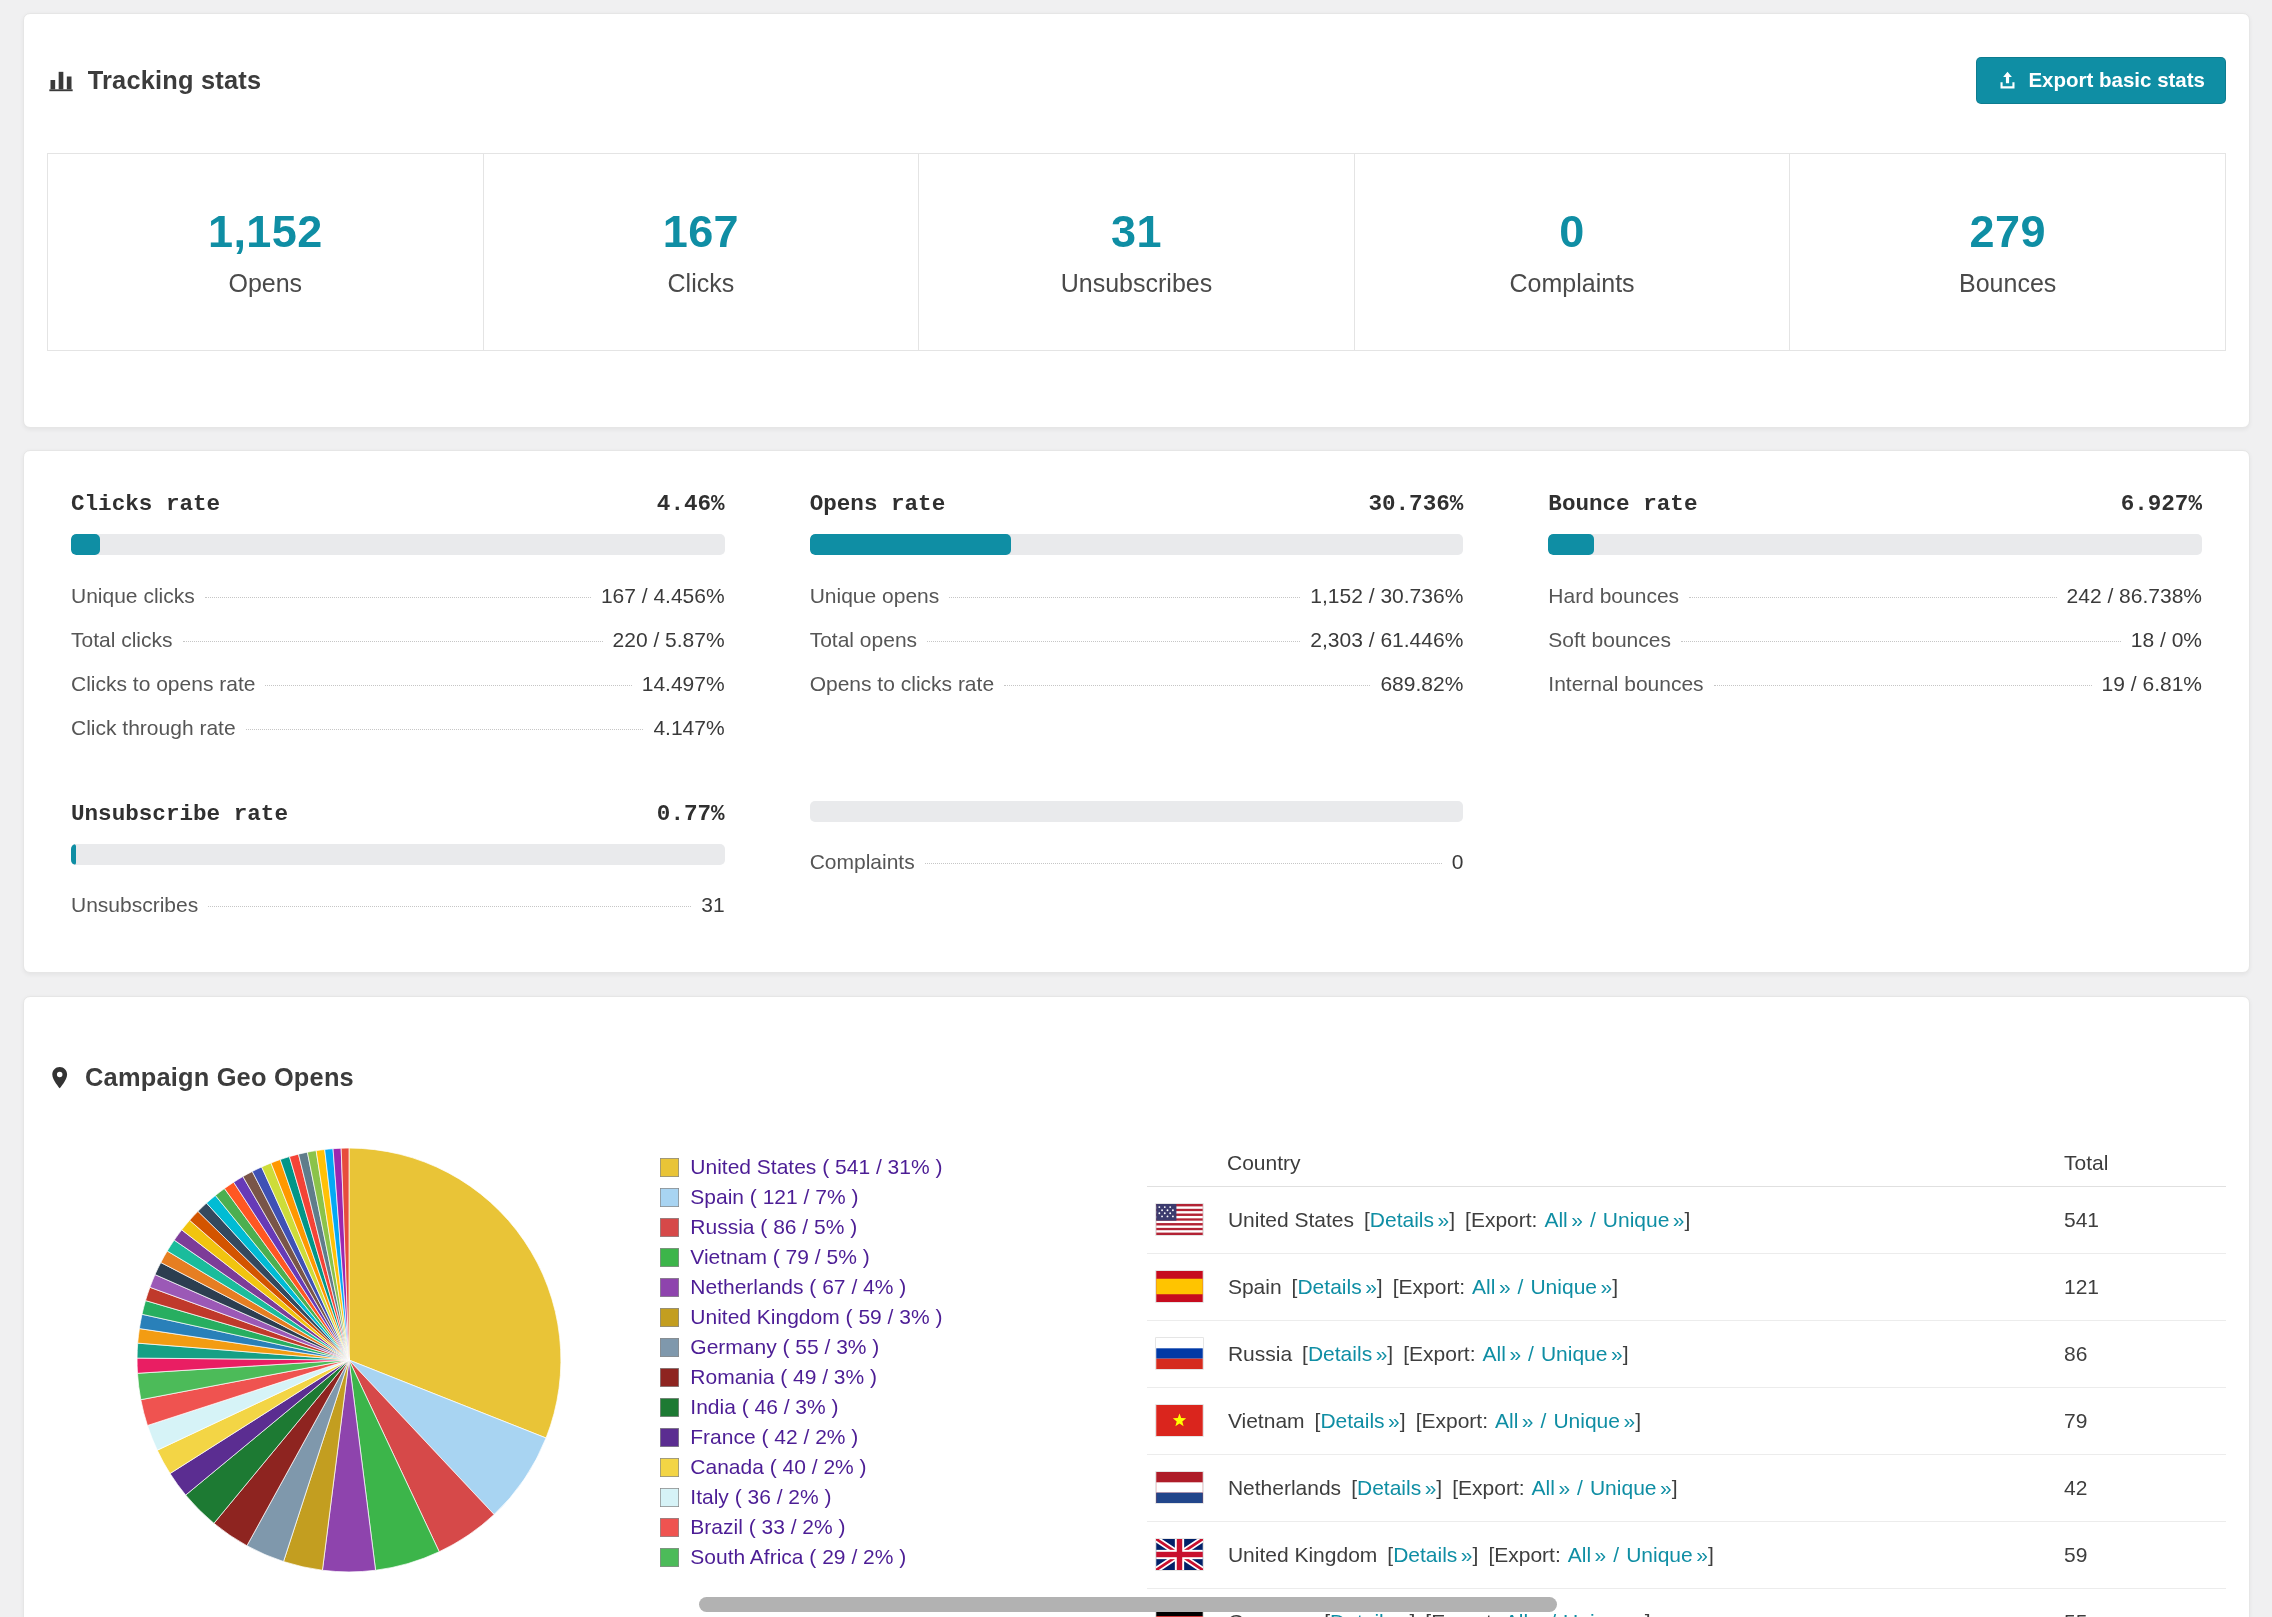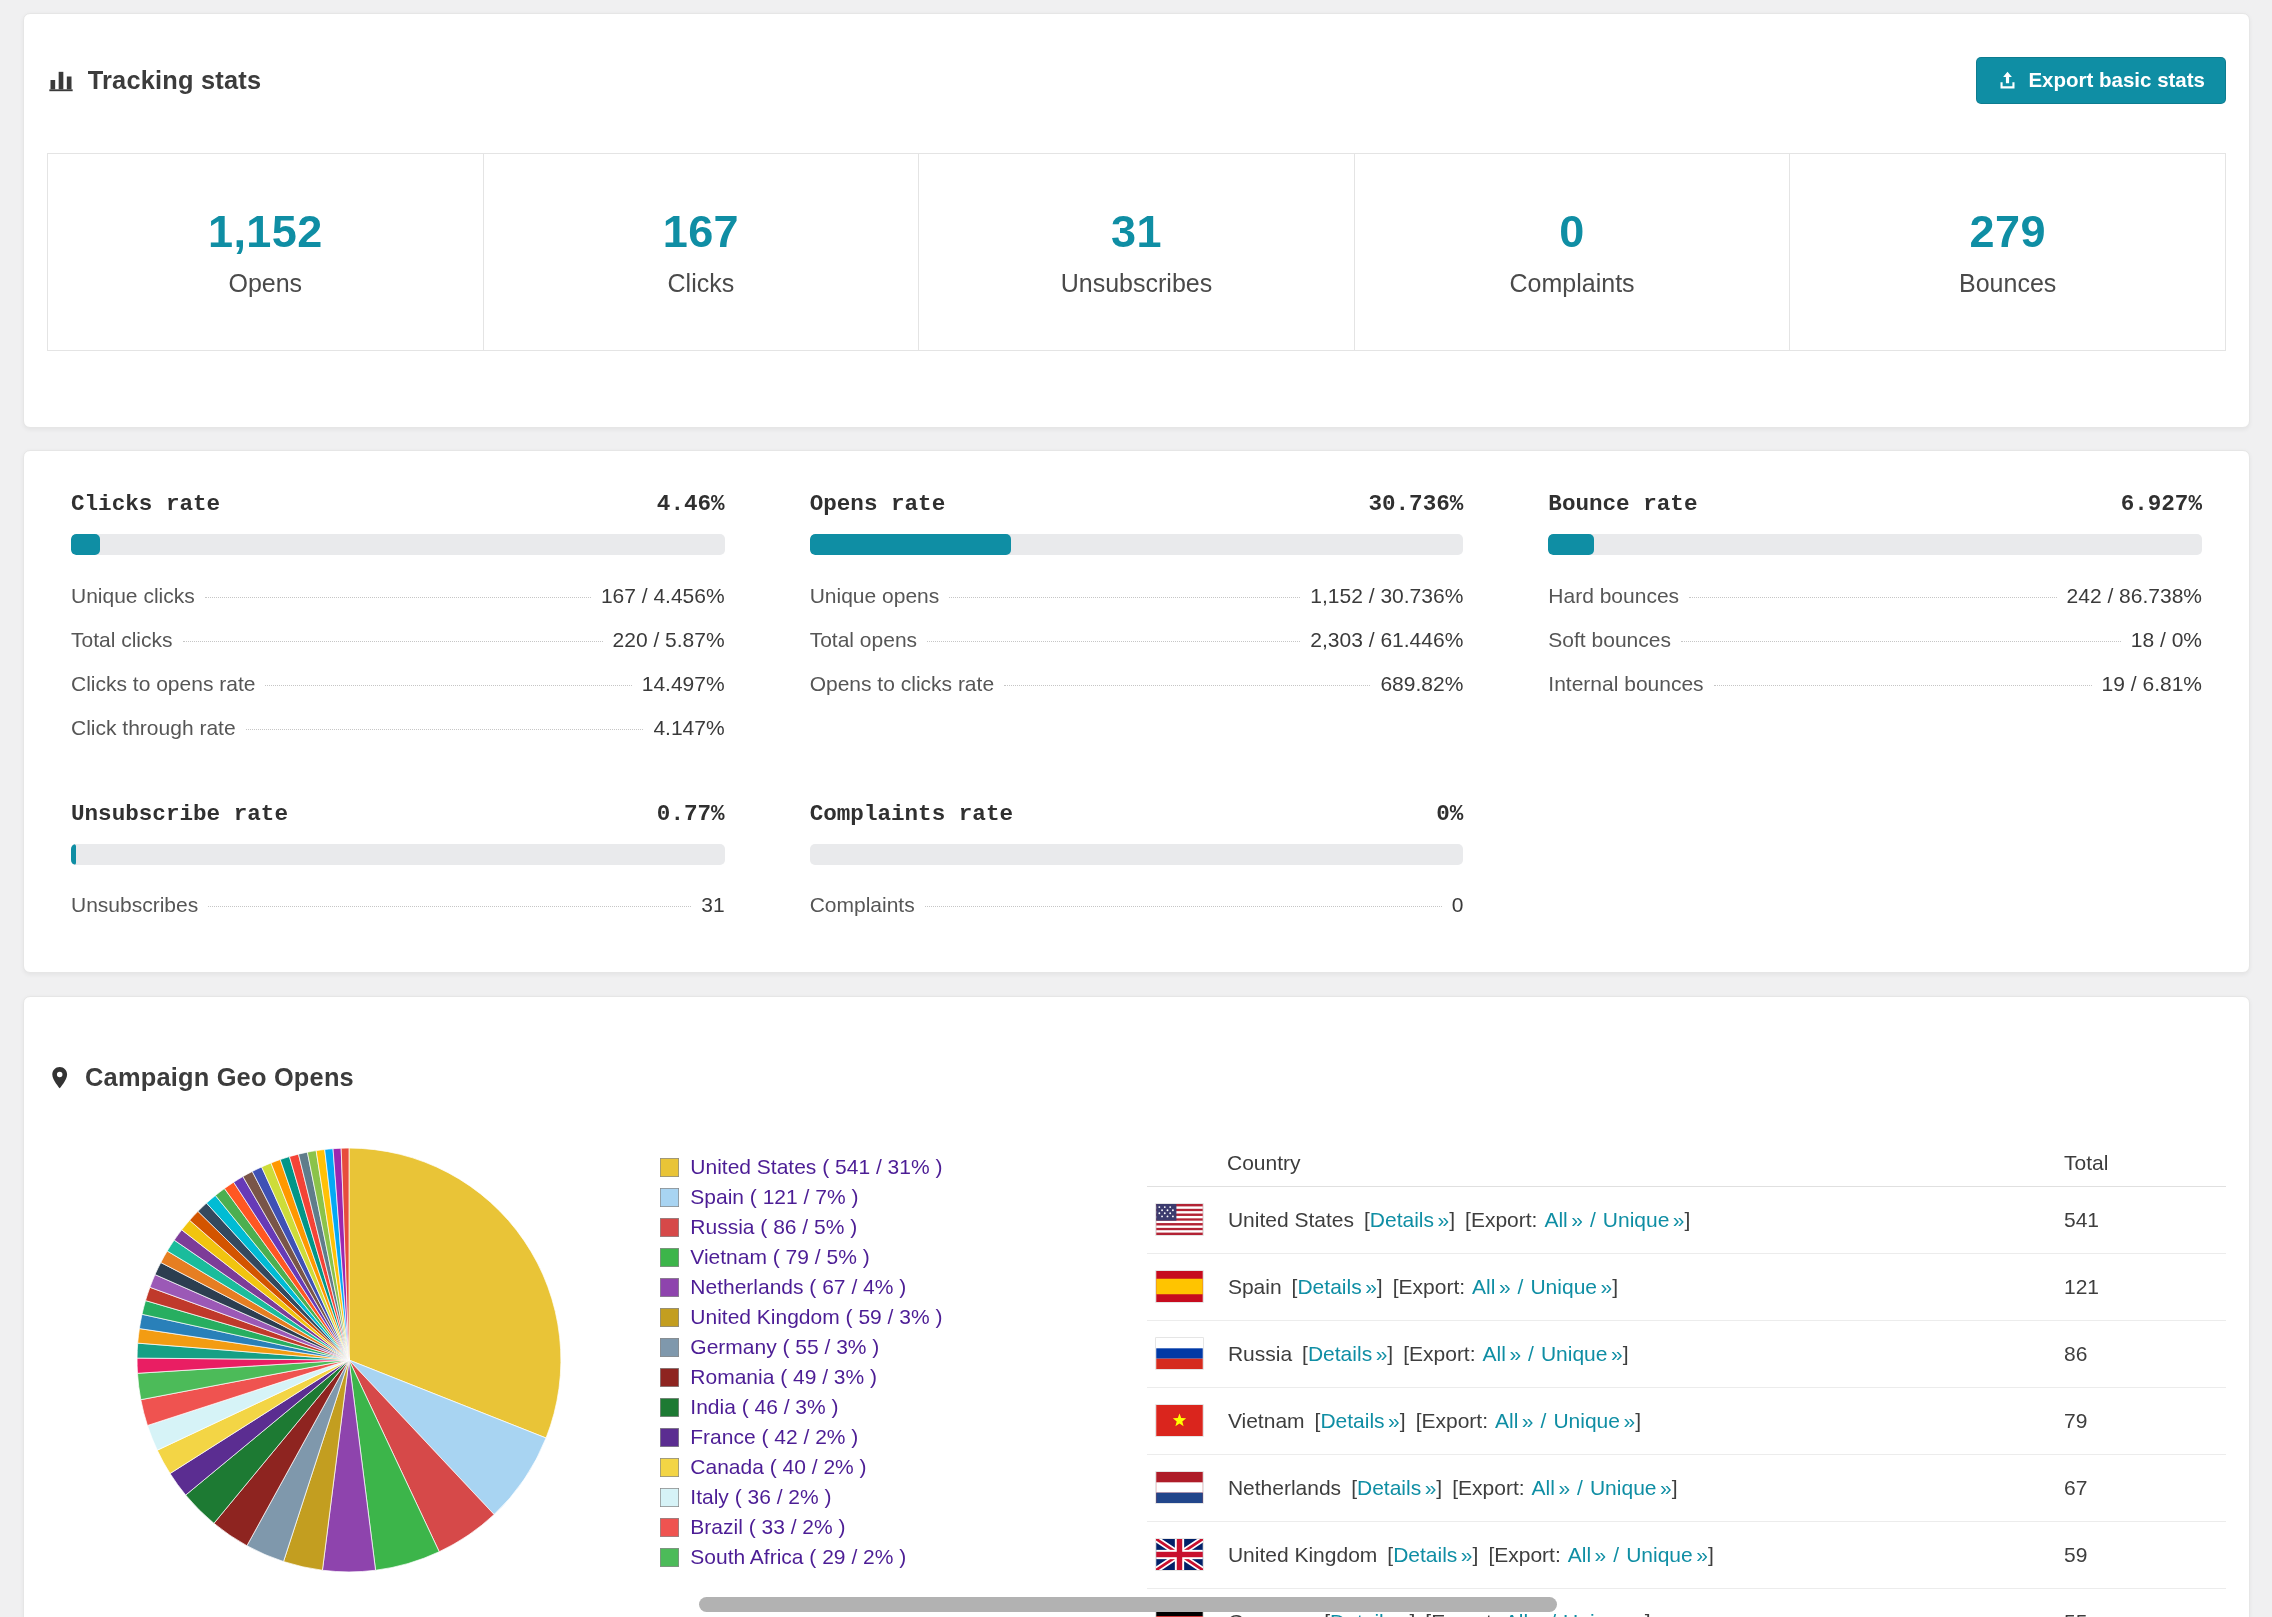--- a/index.html
+++ b/index.html
@@ -215,24 +215,20 @@
       <div class="rate-rows">
         <div class="krow">
             <span class="k">Unsubscribes</span>
             <span class="dots"></span>
             <span class="v">31</span>
           </div>
       </div>
     </div>
 
     <div class="rate">
-      <div class="rate-head">
-        <span>Complaints rate</span>
-        <span>0%</span>
-      </div>
       <div class="bar">
           <div class="bar-fill" style="width: 0%;"></div>
         </div>
       <div class="rate-rows">
         <div class="krow">
             <span class="k">Complaints</span>
             <span class="dots"></span>
             <span class="v">0</span>
           </div>
       </div>
@@ -449,21 +445,21 @@
                 <svg width="47" height="31" viewBox="0 0 60 40">
                   <rect width="60" height="40" fill="#ae1c28"></rect>
                   <rect y="13.3" width="60" height="13.4" fill="#fff"></rect>
                   <rect y="26.7" width="60" height="13.3" fill="#21468b"></rect>
                 </svg>
               </span>
               <span class="cname">Netherlands</span>
               <span class="grp"><span>[</span><a class="lnk"><span>Details</span><span class="arr">»</span></a><span>]</span></span>
               <span class="grp"><span>[</span><span class="exp">Export:</span><a class="lnk"><span>All</span><span class="arr">»</span></a><span class="sl">/</span><a class="lnk"><span>Unique</span><span class="arr">»</span></a><span>]</span></span>
             </div>
-            <div class="cell-total">67</div>
+            <div class="cell-total">42</div>
           </div>
           <div class="trow">
             <div class="cell-country">
               <span class="flag">
                 <svg width="47" height="31" viewBox="0 0 60 40">
                   <rect width="60" height="40" fill="#012169"></rect>
                   <path d="M0,0 L60,40 M60,0 L0,40" stroke="#fff" stroke-width="8"></path>
                   <path d="M0,0 L60,40 M60,0 L0,40" stroke="#C8102E" stroke-width="3.5"></path>
                   <rect x="24" width="12" height="40" fill="#fff"></rect>
                   <rect y="14" width="60" height="12" fill="#fff"></rect>

